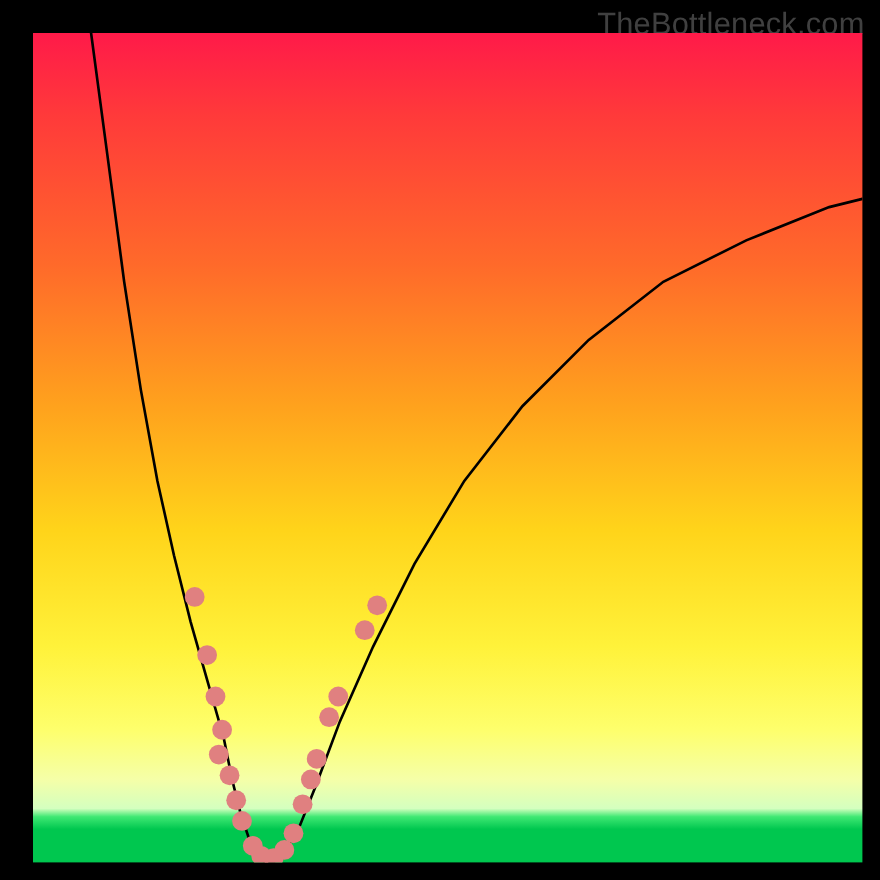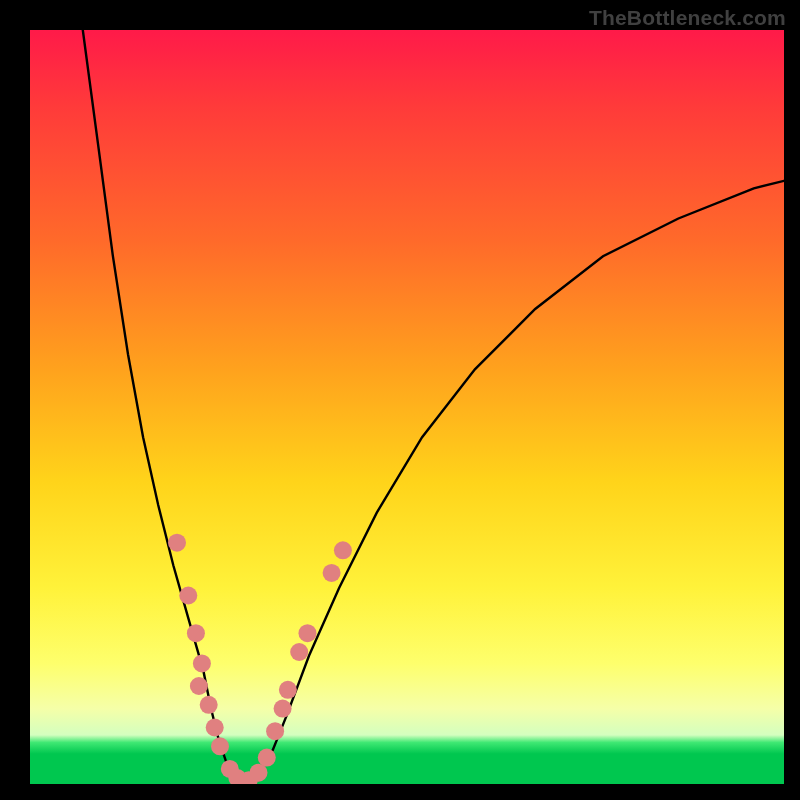--- a/index.html
+++ b/index.html
@@ -41,22 +41,22 @@
         #3fe873 94.5%,
         #00c74f 96%,
         #00c74f 100%
       );
   }
   .watermark {
     position: absolute;
     top: 6px;
     right: 14px;
     color: #404040;
-    font-size: 21px;
-    font-weight: 700;
+    font-size: 28px;
+    font-weight: 400;
     letter-spacing: 0.2px;
     margin-left: 19px;
   }
   svg.curve {
     position: absolute;
     left: 0;
     top: 0;
     width: 754px;
     height: 754px;
   }

